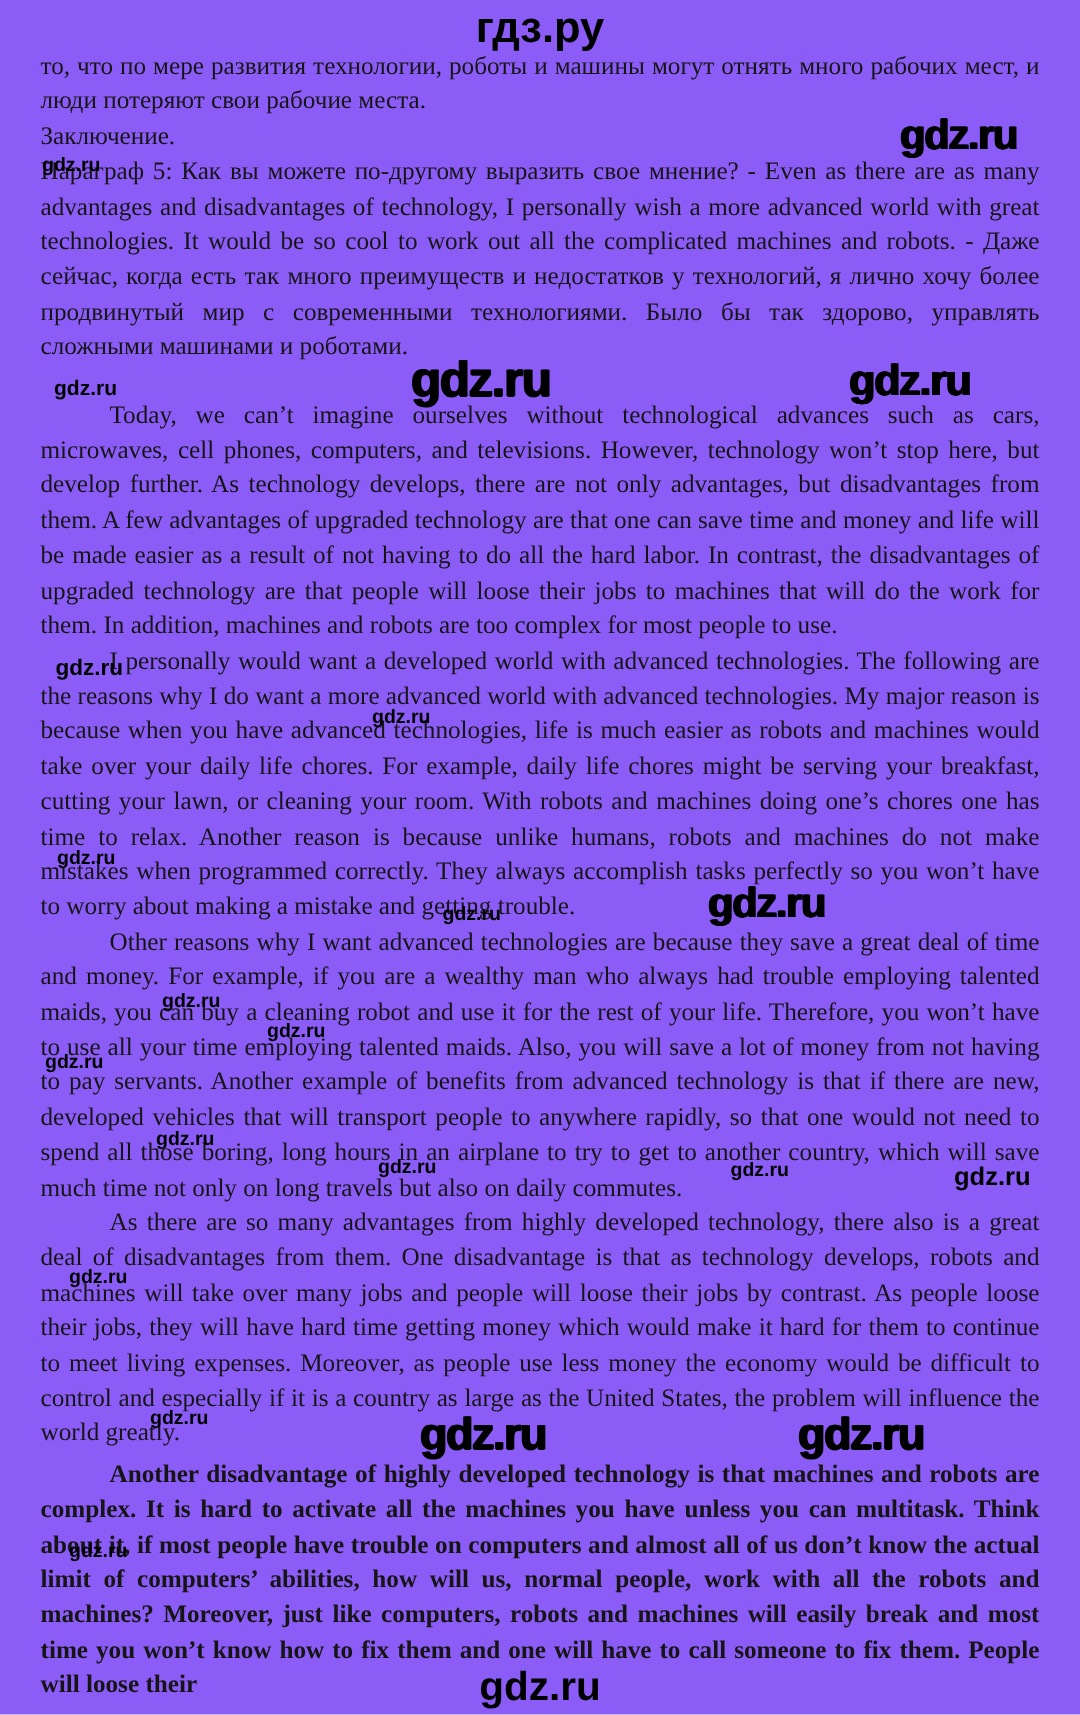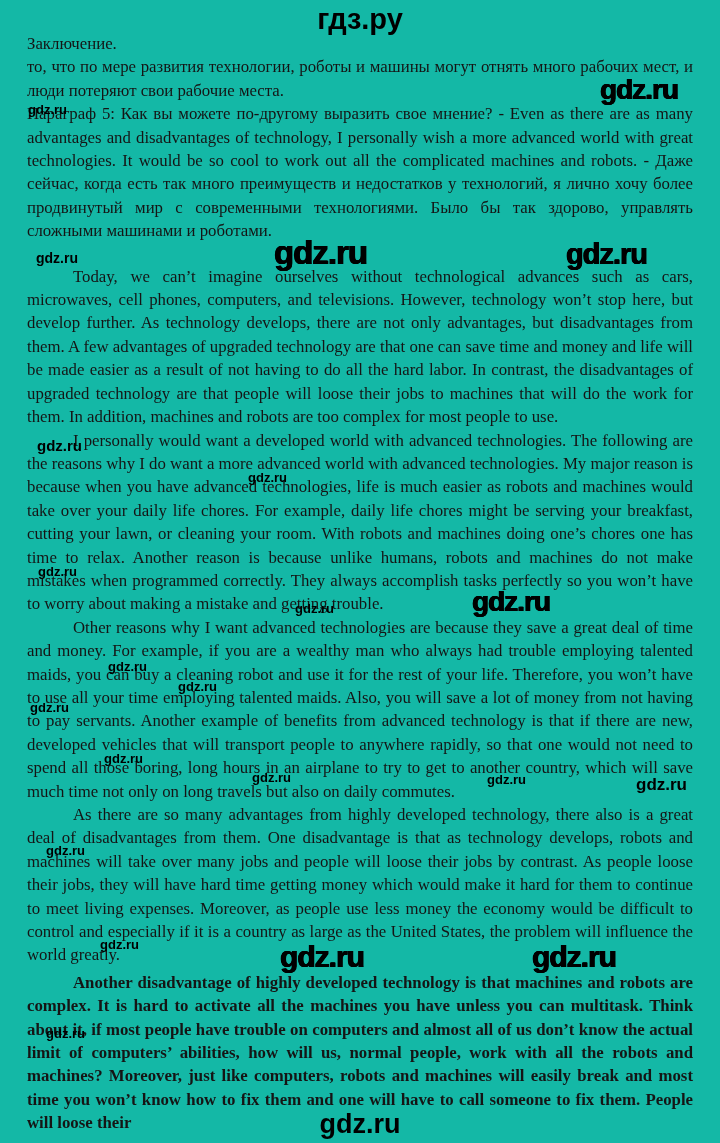--- a/index.html
+++ b/index.html
@@ -1,19 +1,19 @@
 <!DOCTYPE html>
 <html><head>
 <meta charset="utf-8">
 <style>
   html,body{margin:0;padding:0;background:#ffffff;}
   .page{
     position:relative;
     width:720px;height:1143px;
-    background:#14b8a6;
+    background:#8b5cf6;
     overflow:hidden;
     font-family:"Liberation Serif","DejaVu Serif",serif;
     color:#151515;
   }
   .brand{
     font-family:"Liberation Sans","DejaVu Sans",sans-serif;
     font-weight:700;
     color:#000;
   }
   .header-brand{
@@ -45,22 +45,22 @@
     text-shadow:0.6px 0 0 currentColor,-0.6px 0 0 currentColor,0 0.4px 0 currentColor;
   }
 </style>
 </head>
 <body>
 
 <div class="page">
   <div class="brand header-brand">гдз.ру</div>
 
   <div class="content" id="content">
+      <p class="">то, что по мере развития технологии, роботы и машины могут отнять много рабочих мест, и люди потеряют свои рабочие места.</p>
       <p class="">Заключение.</p>
-      <p class="">то, что по мере развития технологии, роботы и машины могут отнять много рабочих мест, и люди потеряют свои рабочие места.</p>
       <p class="">Параграф 5: Как вы можете по-другому выразить свое мнение? - Even as there are as many advantages and disadvantages of technology, I personally wish a more advanced world with great technologies. It would be so cool to work out all the complicated machines and robots. - Даже сейчас, когда есть так много преимуществ и недостатков у технологий, я лично хочу более продвинутый мир с современными технологиями. Было бы так здорово, управлять сложными машинами и роботами.</p>
       <p class="indent">Today, we can’t imagine ourselves without technological advances such as cars, microwaves, cell phones, computers, and televisions. However, technology won’t stop here, but develop further. As technology develops, there are not only advantages, but disadvantages from them. A few advantages of upgraded technology are that one can save time and money and life will be made easier as a result of not having to do all the hard labor. In contrast, the disadvantages of upgraded technology are that people will loose their jobs to machines that will do the work for them. In addition, machines and robots are too complex for most people to use.</p>
       <p class="indent">I personally would want a developed world with advanced technologies. The following are the reasons why I do want a more advanced world with advanced technologies. My major reason is because when you have advanced technologies, life is much easier as robots and machines would take over your daily life chores. For example, daily life chores might be serving your breakfast, cutting your lawn, or cleaning your room. With robots and machines doing one’s chores one has time to relax. Another reason is because unlike humans, robots and machines do not make mistakes when programmed correctly. They always accomplish tasks perfectly so you won’t have to worry about making a mistake and getting trouble.</p>
       <p class="indent">Other reasons why I want advanced technologies are because they save a great deal of time and money. For example, if you are a wealthy man who always had trouble employing talented maids, you can buy a cleaning robot and use it for the rest of your life. Therefore, you won’t have to use all your time employing talented maids. Also, you will save a lot of money from not having to pay servants. Another example of benefits from advanced technology is that if there are new, developed vehicles that will transport people to anywhere rapidly, so that one would not need to spend all those boring, long hours in an airplane to try to get to another country, which will save much time not only on long travels but also on daily commutes.</p>
       <p class="indent">As there are so many advantages from highly developed technology, there also is a great deal of disadvantages from them. One disadvantage is that as technology develops, robots and machines will take over many jobs and people will loose their jobs by contrast. As people loose their jobs, they will have hard time getting money which would make it hard for them to continue to meet living expenses. Moreover, as people use less money the economy would be difficult to control and especially if it is a country as large as the United States, the problem will influence the world greatly.</p>
       <p class="indent">Another disadvantage of highly developed technology is that machines and robots are complex. It is hard to activate all the machines you have unless you can multitask. Think about it, if most people have trouble on computers and almost all of us don’t know the actual limit of computers’ abilities, how will us, normal people, work with all the robots and machines? Moreover, just like computers, robots and machines will easily break and most time you won’t know how to fix them and one will have to call someone to fix them. People will loose their</p>
     </div>
 
   <div id="wm-layer">
       <span class="wm wm-n" style="left: 28px; top: 103px; font-size: 13px;">gdz.ru</span>

